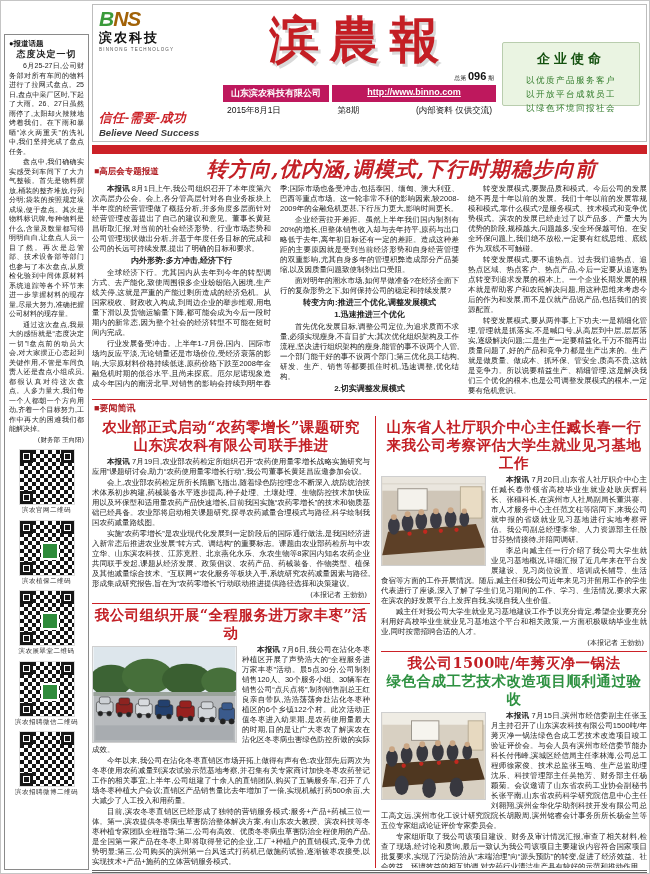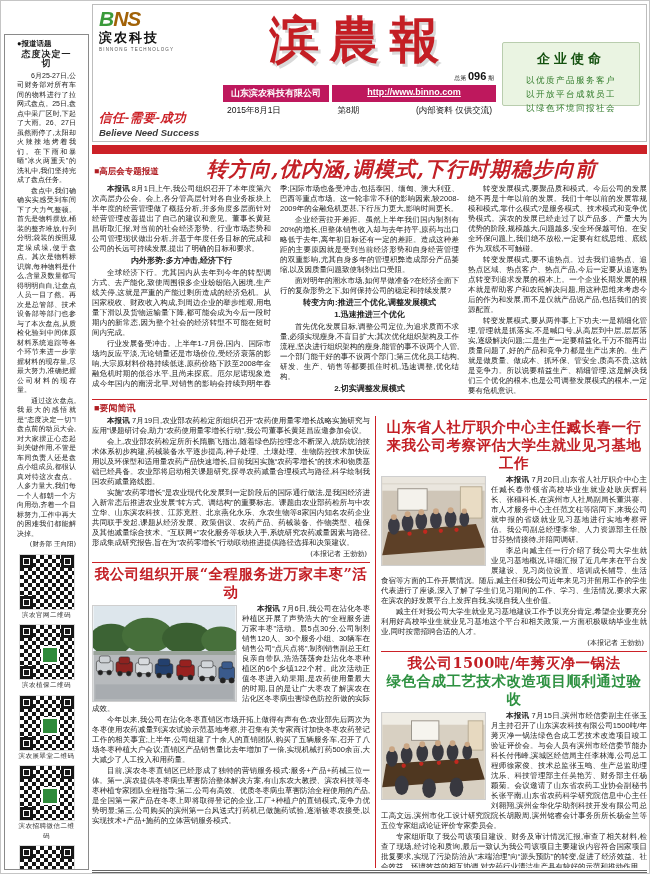--- a/index.html
+++ b/index.html
@@ -3,21 +3,21 @@
 <meta charset="utf-8">
 <style>
   * { box-sizing: border-box; margin: 0; padding: 0; }
   body { background:#e9e9e9; font-family:"Liberation Sans", sans-serif; }
   .page { width:650px; height:874px; margin:0 auto; background:#fff; border:1px solid #c5c5c5;
           padding:3px 2px 2px 3px; overflow:hidden; position:relative; }
   .cols { display:flex; gap:3px; height:100%; }
 
   
   .sidebar { width:85px; flex:0 0 85px; }
-  .sidebar-box { border:1px solid #8a8a8a; margin-top:30px; height:836px; padding:4px 12px;
+  .sidebar-box { border:1px solid #8a8a8a; margin-top:30px; height:836px; padding:4px 4px;
                  font-size:7px; line-height:9.5px; text-align:justify; color:#222; overflow:hidden; }
   .sb-topic { font-weight:bold; font-size:7.5px; color:#111; }
   .sb-title { font-weight:bold; font-size:9px; text-align:center; margin:1px 0 2px; letter-spacing:1px; }
   .sb-p { text-indent:2em; margin-bottom:1px; }
   .sb-sign { text-align:right; font-size:6.5px; margin:2px 0 3px; font-family:"DejaVu Serif",serif; }
   .qr { width:56px; height:56px; margin:4px auto 1px; position:relative; border:1px solid #ddd; background:
         linear-gradient(45deg,#161616 25%,transparent 25%,transparent 75%,#161616 75%,#161616),
         linear-gradient(45deg,#161616 25%,#fff 25%,#fff 75%,#161616 75%,#161616);
         background-size:8px 8px; background-position:0 0,4px 4px; }
   .qr i { position:absolute; width:13px; height:13px; background:#fff; border:3px solid #161616; }
@@ -194,20 +194,24 @@
         <p class="p">转变发展模式,要从两件事上下功夫:一是精细化管理,管理就是抓落实,不是喊口号,从高层到中层,层层落实,逐级解决问题;二是生产一定要精益化,千万不能再出质量问题了,好的产品和竞争力都是生产出来的。生产就是做质量、做成本、抓环保、管安全,质高不贵,这就是竞争力。所以说要精益生产、精细管理,这是解决我们三个优化的根本,也是公司调整发展模式的根本,一定要有危机意识。</p>
 
       </div>
 
       <div class="section-label">■要闻简讯</div>
 
       <div class="lower">
 
         <div class="region-left body-txt">
           <article>
+            <div class="art-headline">
+              <div>农业部正式启动“农药零增长”课题研究</div>
+              <div>山东滨农科有限公司联手推进</div>
+            </div>
             <p class="p"><b>本报讯</b> <span>7月19日,农业部农药检定所组织召开“农药使用量零增长战略实施研究与应用”课题研讨会,助力“农药使用量零增长行动”,我公司董事长黄延昌应邀参加会议。</span></p>
             <p class="p">会上,农业部农药检定所所长隋鹏飞指出,随着绿色防控理念不断深入,统防统治技术体系初步构建,药械装备水平逐步提高,种子处理、土壤处理、生物防控技术加快应用以及环保型和适用量农药产品快速增长,目前我国实施“农药零增长”的技术和物质基础已经具备。农业部将启动相关课题研究,探寻农药减量合理模式与路径,科学绘制我国农药减量路线图。</p>
             <p class="p">实施“农药零增长”是农业现代化发展到一定阶段后的国际通行做法,是我国经济进入新常态后推进农业发展“转方式、调结构”的重要标志。课题由农业部药检所与中农立华、山东滨农科技、江苏克胜、北京燕化永乐、永农生物等8家国内知名农药企业共同联手发起,课题从经济发展、政策倡议、农药产品、药械装备、作物类型、植保及其他减量综合技术、“互联网+”农化服务等板块入手,系统研究农药减量因素与路径,形成集成研究报告,旨在为“农药零增长”行动联动推进提供路径选择和决策建议。</p>
             <div class="sign">(本报记者 王勃勃)</div>
           </article>
 
           <div class="art-rule"></div>
 
           <article>
             <div class="art-headline">我公司组织开展“全程服务进万家丰枣”活动</div>

